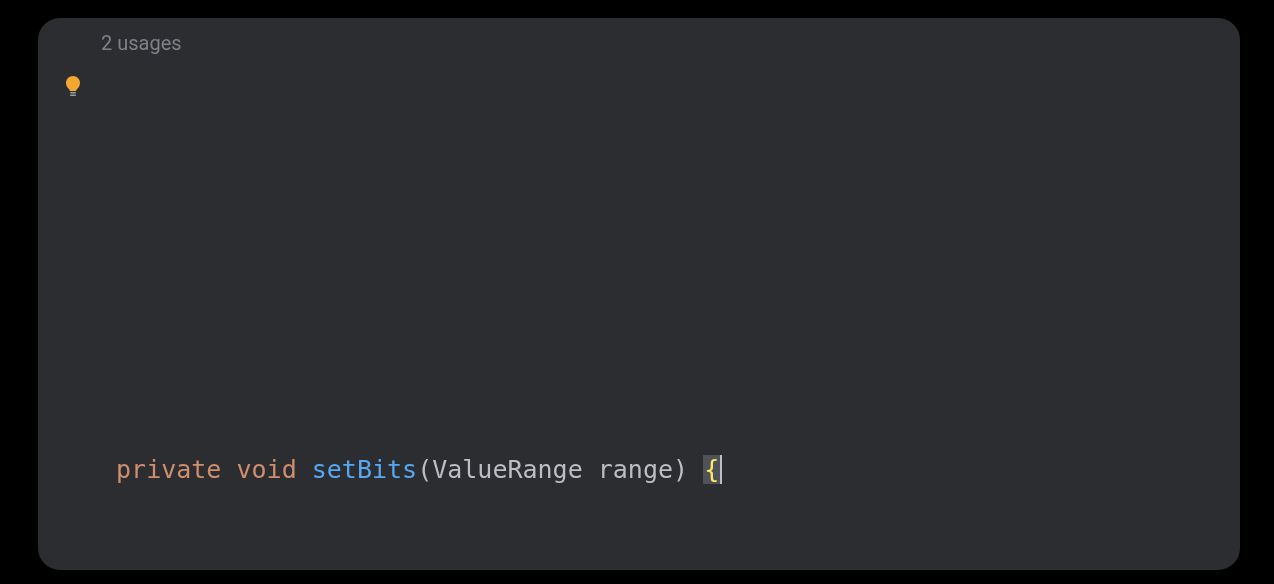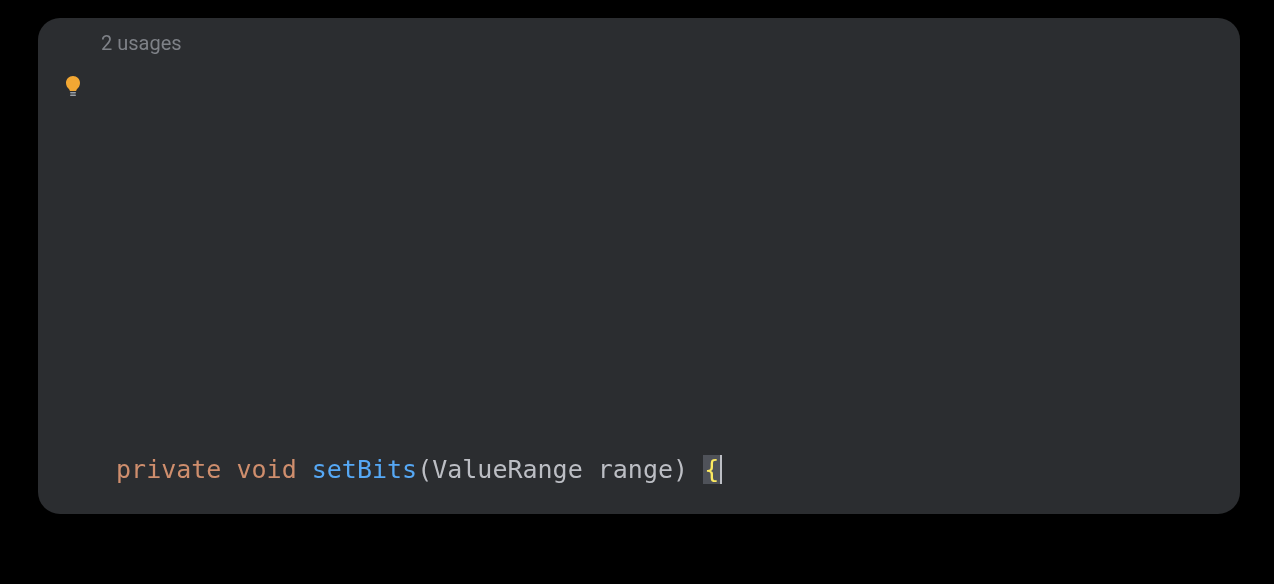--- a/index.html
+++ b/index.html
@@ -8,21 +8,21 @@
     background: #000000;
     width: 1274px;
     height: 584px;
     overflow: hidden;
   }
   .panel {
     position: absolute;
     left: 38px;
     top: 18px;
     width: 1202px;
-    height: 496px;
+    height: 552px;
     background: #2b2d30;
     border-radius: 22px;
     box-shadow: 0 4px 10px rgba(0,0,0,0.6);
     font-family: ui-monospace, "SF Mono", "Menlo", "Consolas", "DejaVu Sans Mono", monospace;
     font-size: 25px;
     line-height: 43.3px;
     color: #bcbec4;
     overflow: hidden;
   }
   .gutter {

